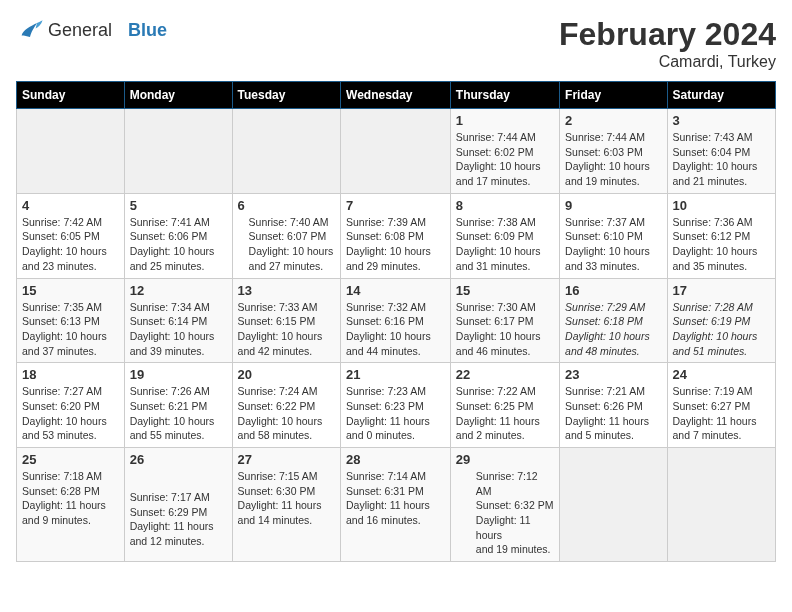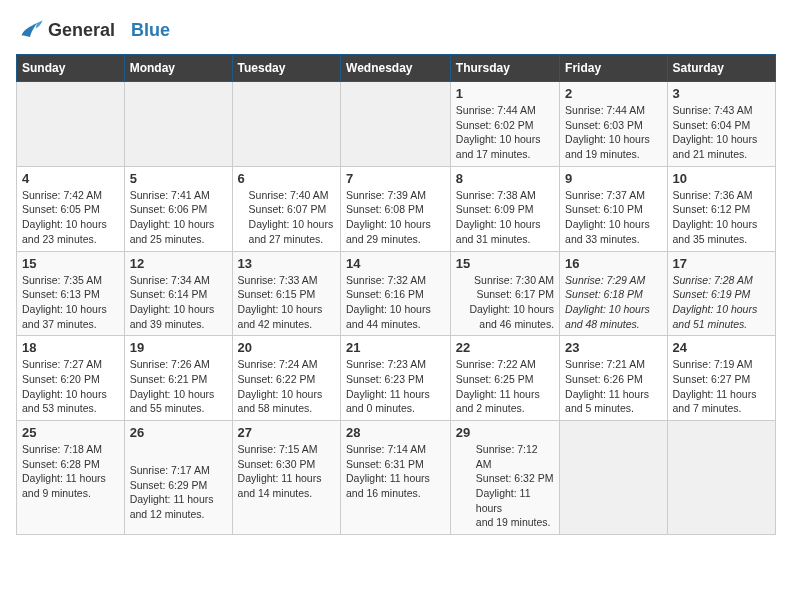--- a/index.html
+++ b/index.html
@@ -14,21 +14,21 @@
       display: flex;
       justify-content: space-between;
       align-items: flex-start;
       margin-bottom: 10px;
     }
     .logo {
       display: flex;
       align-items: center;
       gap: 4px;
     }
-    .logo-text-general { font-size: 18px; font-weight: bold; color: #333; }
+    .logo-text-general { font-size: 18px; font-weight: normal; color: #333; }
     .logo-text-blue { font-size: 18px; font-weight: bold; color: #2a7ab5; padding-left: 16px; }
     .logo-bird {
       width: 28px;
       height: 28px;
     }
     .title-block {
       text-align: right;
     }
     .title-block h1 {
       font-size: 32px;
@@ -39,21 +39,21 @@
       font-size: 16px;
       font-weight: normal;
       color: #333;
     }
     table {
       width: 100%;
       border-collapse: collapse;
       font-size: 11px;
     }
     thead tr th {
-      background-color: #404040;
+      background-color: #000000;
       color: #fff;
       text-align: left;
       padding: 6px 5px;
       font-size: 12px;
       font-weight: bold;
       border: 1px solid #1a5a8a;
     }
     tbody tr td {
       border: 1px solid #ccc;
       vertical-align: top;
@@ -87,20 +87,24 @@
 <div class="header">
   <div class="logo">
     <svg class="logo-bird" viewBox="0 0 40 40" xmlns="http://www.w3.org/2000/svg">
       <path d="M8 28 C10 20, 20 15, 30 10 C25 18, 22 22, 20 30 C16 29, 12 28, 8 28Z" fill="#2a7ab5"></path>
       <path d="M30 10 C35 8, 38 6, 38 6 C36 12, 32 16, 28 18Z" fill="#4aa0d5"></path>
     </svg>
     <div>
       <span class="logo-text-general">General</span><span class="logo-text-blue">Blue</span>
     </div>
   </div>
+  <div class="title-block">
+    <h1>February 2024</h1>
+    <h2>Camardi, Turkey</h2>
+  </div>
 </div>
 
 <table>
   <thead>
     <tr>
     <th>Sunday</th>
         <th>Monday</th>
         <th>Tuesday</th>
         <th>Wednesday</th>
         <th>Thursday</th>
@@ -211,21 +215,21 @@
         </td>
         <td>
           <span class="day-num">14</span>
           <div class="day-info" style="white-space: pre-line;">Sunrise: 7:32 AM
 Sunset: 6:16 PM
 Daylight: 10 hours
 and 44 minutes.</div>
         </td>
         <td>
           <span class="day-num">15</span>
-          <div class="day-info" style="white-space: pre-line; text-align: right;">Sunrise: 7:30 AM
+          <div class="day-info" style="white-space: pre-line;">Sunrise: 7:30 AM
 Sunset: 6:17 PM
 Daylight: 10 hours
 and 46 minutes.</div>
         </td>
         <td>
           <span class="day-num">16</span>
           <div class="day-info" style="white-space: pre-line; font-style: italic;">Sunrise: 7:29 AM
 Sunset: 6:18 PM
 Daylight: 10 hours
 and 48 minutes.</div>

